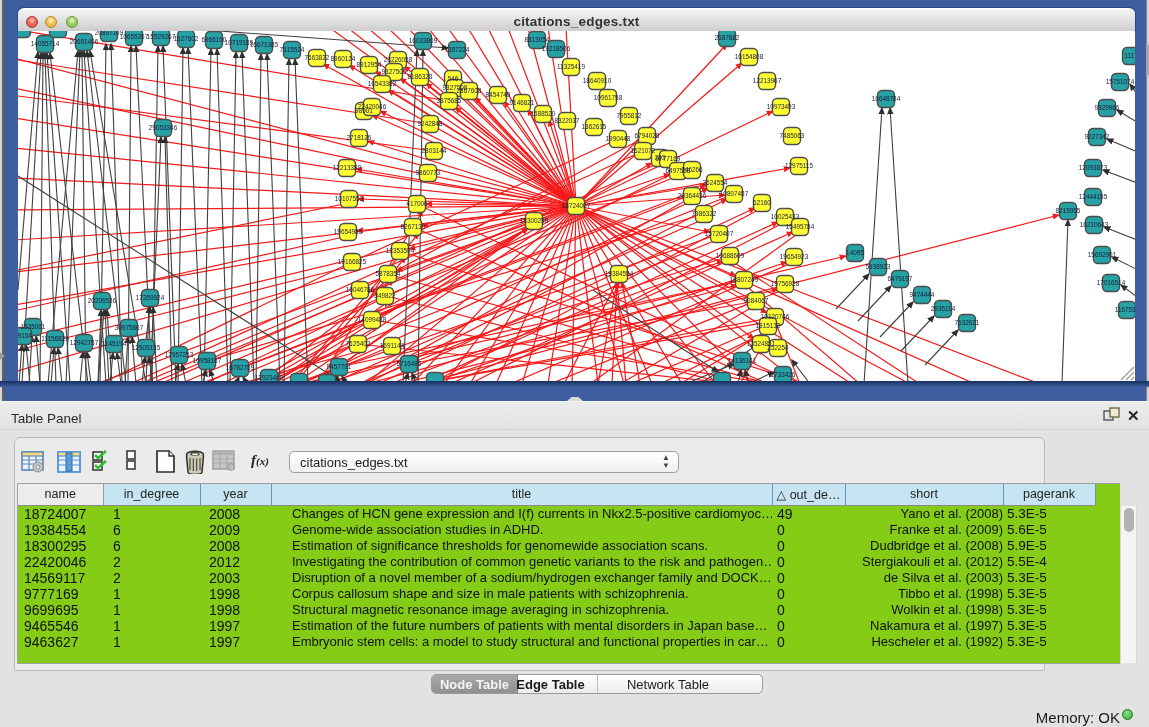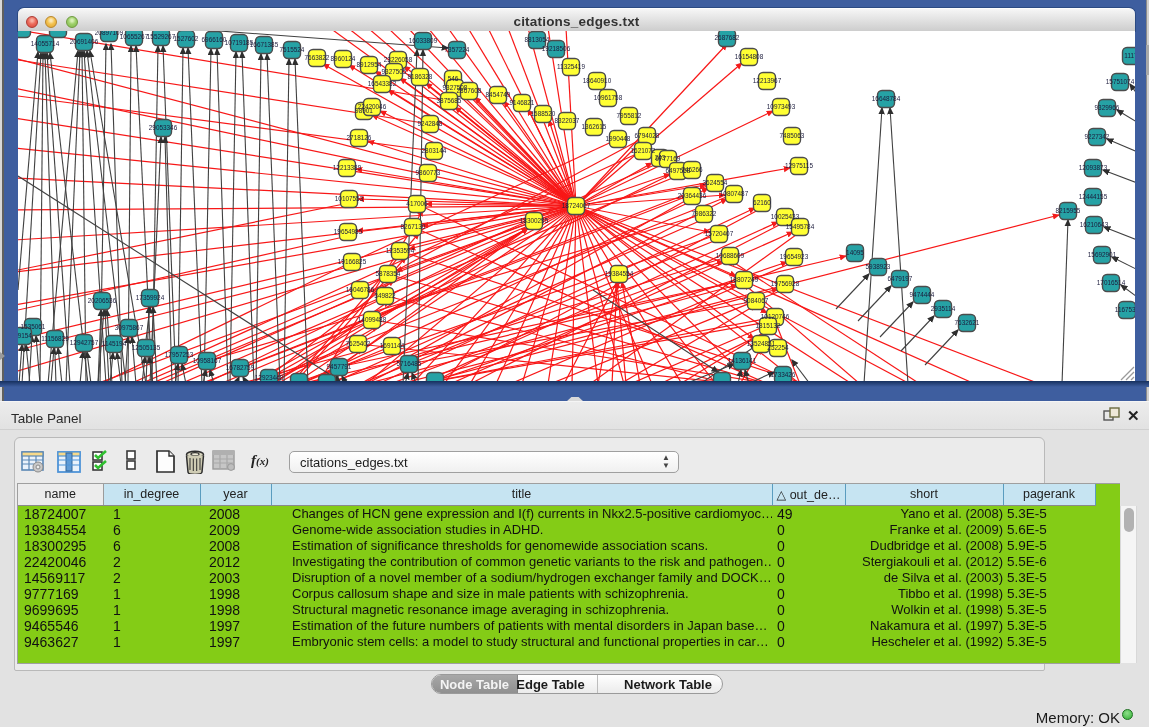--- a/index.html
+++ b/index.html
@@ -31,24 +31,24 @@
 #comboarr{position:absolute;right:8px;top:2px;font-size:8px;color:#444;line-height:8px;text-align:center}
 #tablewrap{position:absolute;left:2px;top:45px;width:1103px;height:181px;background:#84cc16;border:1px solid #9f9f9f;border-right:none}
 table{border-collapse:collapse;table-layout:fixed;width:1073px;font-size:13px;color:#111}
 th{height:21px;font-size:12.5px;font-weight:normal;color:#222;background:#c6e4f2;border-right:1px solid #5a9cbf;border-bottom:1px solid #8a8a8a;overflow:hidden;white-space:nowrap}
 th.h0{background:#ececec;border-right:1px solid #9b9b9b;width:85px}
 th.h1{width:97px}th.h2{width:71px}th.h3{width:501px}th.h4{width:73px}th.h5{width:158px}th.h6{width:92px;border-right:1px solid #8a8a8a}
 td{height:16px;overflow:hidden;white-space:nowrap;padding:0}
 .c0{padding-left:6px;font-size:14px}.c1{padding-left:10px;font-size:14px}.c2{padding-left:9px;font-size:14px}.c3{padding-left:21px}.c4{padding-left:5px;font-size:14px}.c5{text-align:right}.c6{padding-left:4px;font-size:13.5px}
 #vsb{position:absolute;left:1105px;top:68px;width:17px;height:157px;background:#f5f5f5;border-left:1px solid #d8d8d8;border-right:1px solid #d8d8d8}
 #vthumb{position:absolute;left:2.5px;top:2px;width:10px;height:24px;background:#b2b2b2;border-radius:5px}
-#tabs{position:absolute;left:431px;top:674px;width:292px;height:20px;border:1px solid #9a9a9a;border-radius:10px;background:linear-gradient(#ffffff,#ebebeb);overflow:hidden}
+#tabs{position:absolute;left:431px;top:674px;width:332px;height:20px;border:1px solid #9a9a9a;border-radius:5px;background:linear-gradient(#ffffff,#ebebeb);overflow:hidden}
 #tabsel{position:absolute;left:0;top:0;width:86px;height:20px;background:linear-gradient(#a8a8a8,#8d8d8d);border-right:1px solid #8a8a8a;color:#f4f4f4;text-align:center;font-size:13px;font-weight:bold;line-height:19px}
 #tab2{position:absolute;left:72px;top:0;width:94px;height:20px;color:#1b1b1b;text-align:center;font-size:13px;font-weight:bold;line-height:19px;border-right:1px solid #bdbdbd}
-#tab3{position:absolute;left:180px;top:0;width:112px;height:20px;color:#1b1b1b;text-align:center;font-size:13px;font-weight:bold;line-height:19px}
+#tab3{position:absolute;left:180px;top:0;width:112px;height:20px;color:#1b1b1b;text-align:center;font-size:13px;font-weight:normal;line-height:19px}
 #mem{position:absolute;left:1020px;top:709px;width:100px;text-align:right;font-size:15px;color:#1a1a1a}
 #memdot{position:absolute;left:1122px;top:709px;width:11px;height:11px;border-radius:50%;background:radial-gradient(circle at 45% 35%,#8ee08a,#2fae31);border:1px solid #1d6f1f}
 </style></head><body>
 <div id="desk"></div>
 <div id="slivL"></div>
 <div id="slivL2"></div>
 <div id="slivR"></div>
 <div id="slivRseg"></div>
 <div style="position:absolute;left:0;top:352px;width:0;height:0;border-top:4px solid transparent;border-bottom:4px solid transparent;border-left:5px solid #9a9a9a"></div>
 <div id="titlebar">
@@ -677,21 +677,21 @@
             <td class="c6">5.9E-5</td>
             <td class="c7"></td>
           </tr>
           <tr>
             <td class="c0">22420046</td>
             <td class="c1">2</td>
             <td class="c2">2012</td>
             <td class="c3">Investigating the contribution of common genetic variants to the risk and pathogen…</td>
             <td class="c4">0</td>
             <td class="c5">Stergiakouli et al. (2012)</td>
-            <td class="c6">5.5E-6</td>
+            <td class="c6">5.5E-4</td>
             <td class="c7"></td>
           </tr>
           <tr>
             <td class="c0">14569117</td>
             <td class="c1">2</td>
             <td class="c2">2003</td>
             <td class="c3">Disruption of a novel member of a sodium/hydrogen exchanger family and DOCK…</td>
             <td class="c4">0</td>
             <td class="c5">de Silva et al. (2003)</td>
             <td class="c6">5.3E-5</td>

